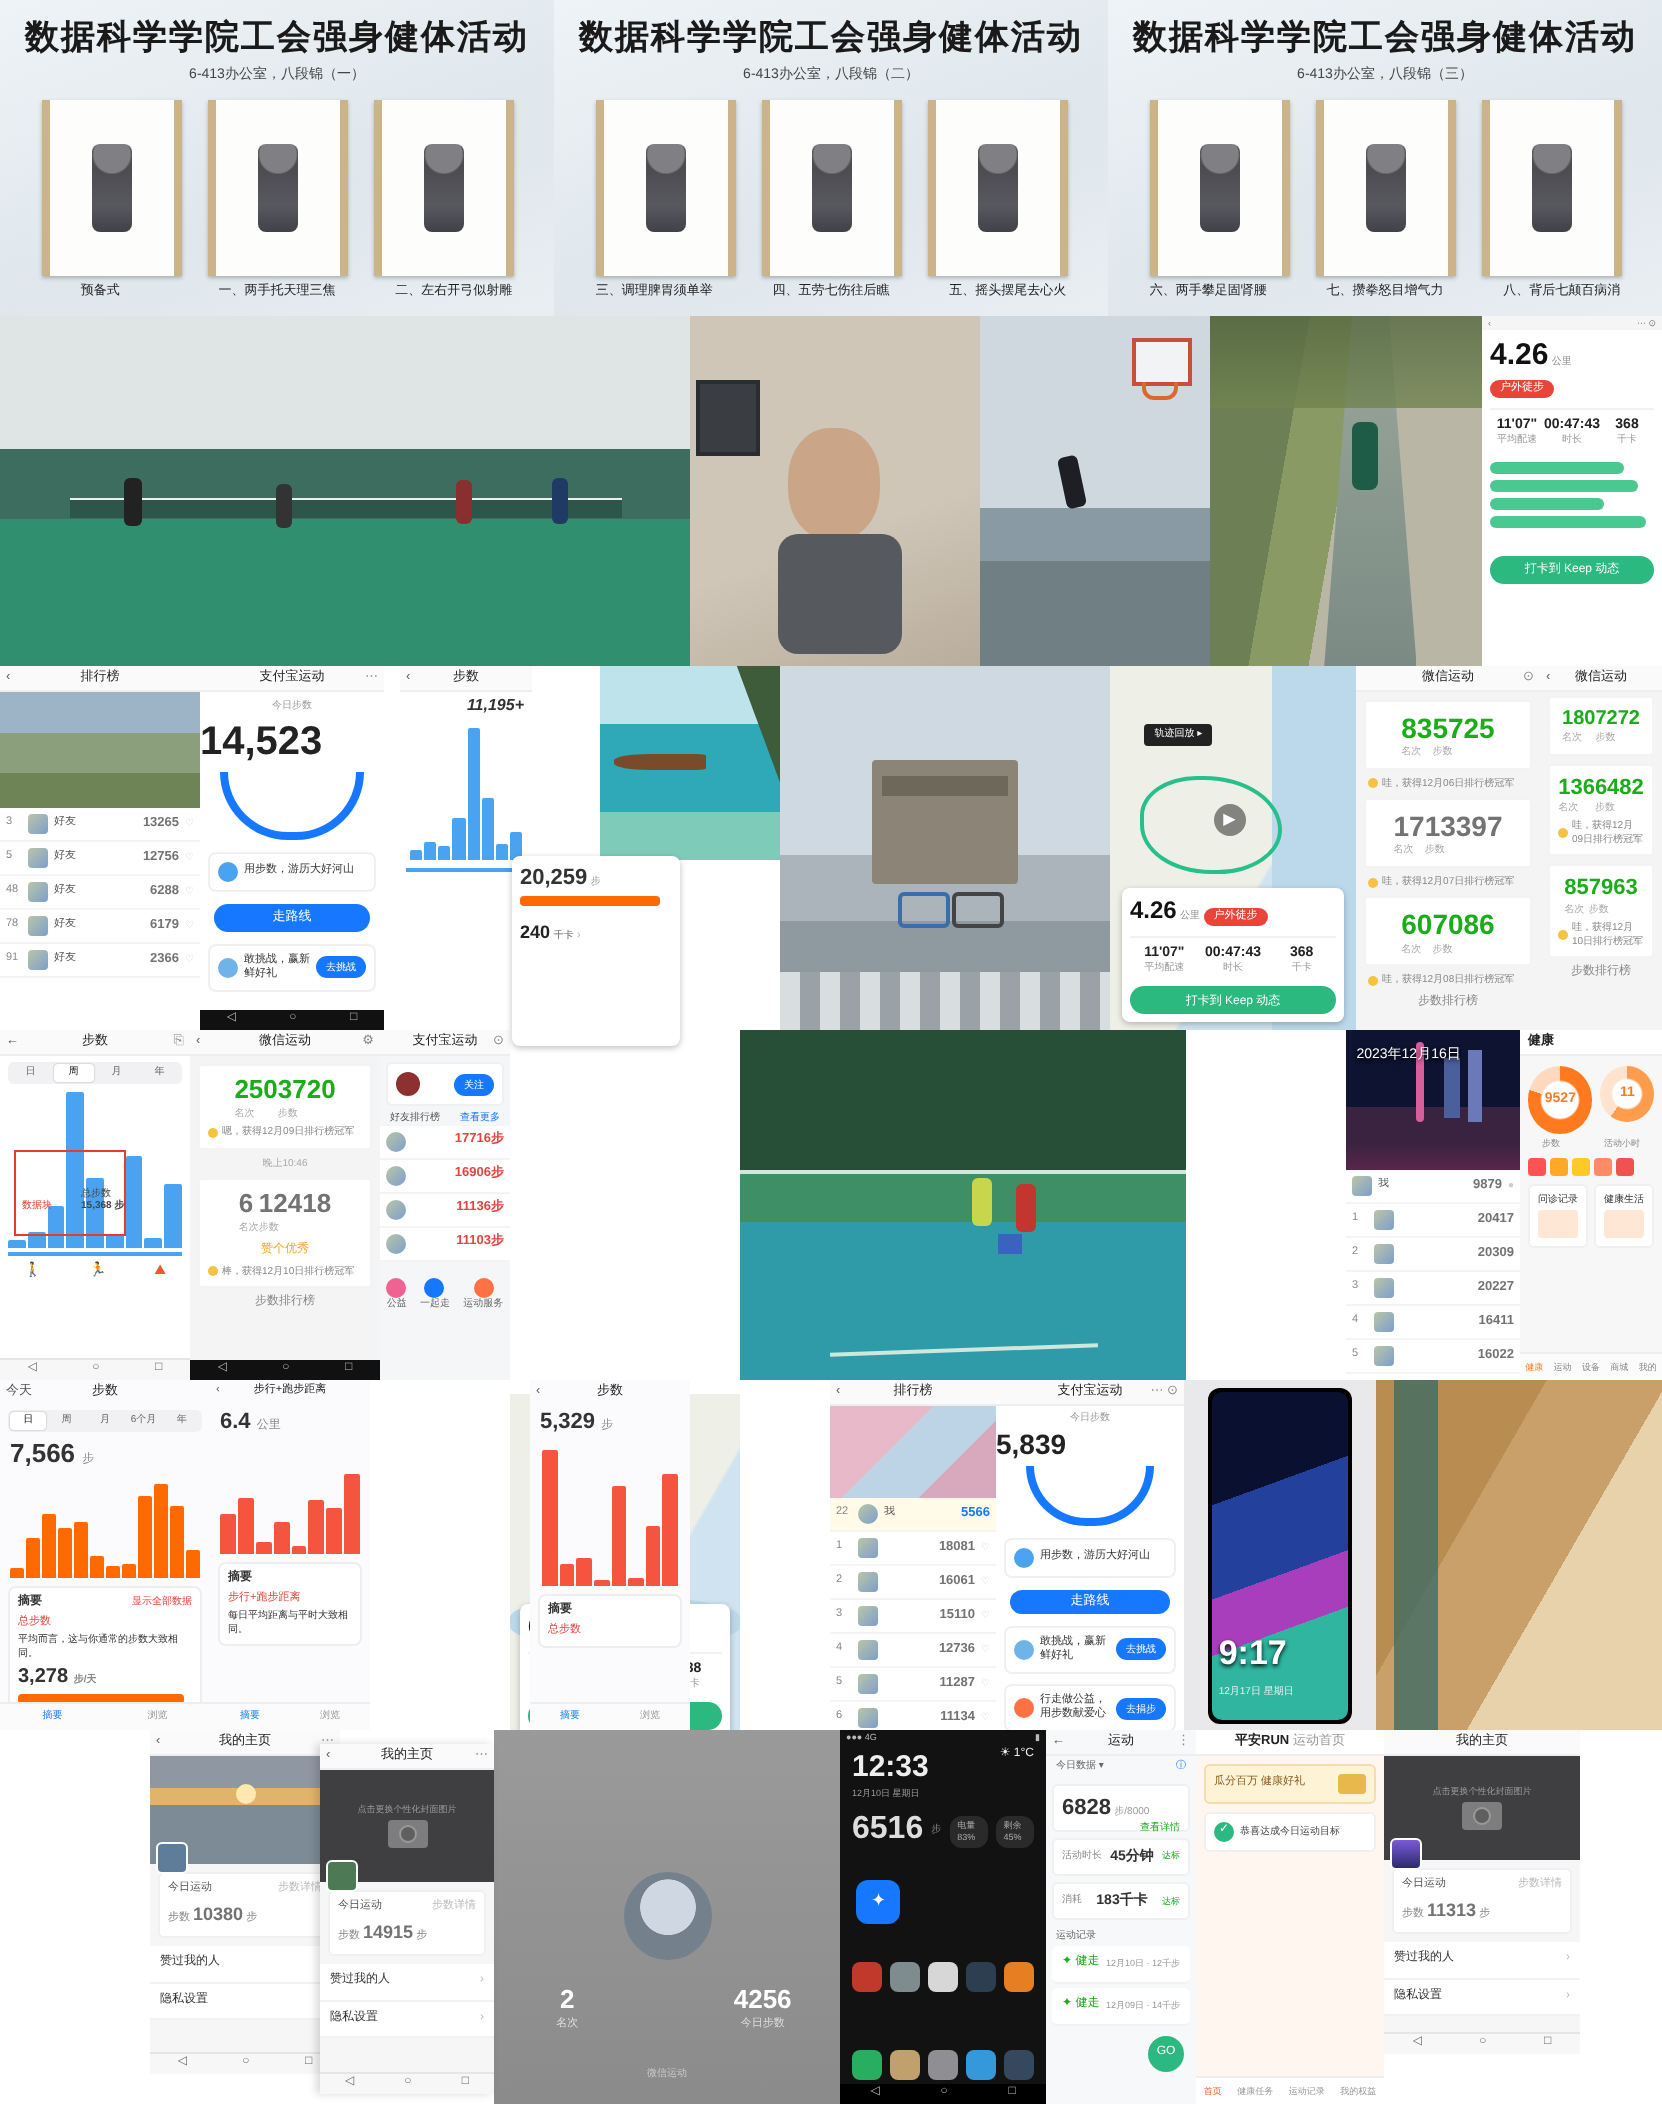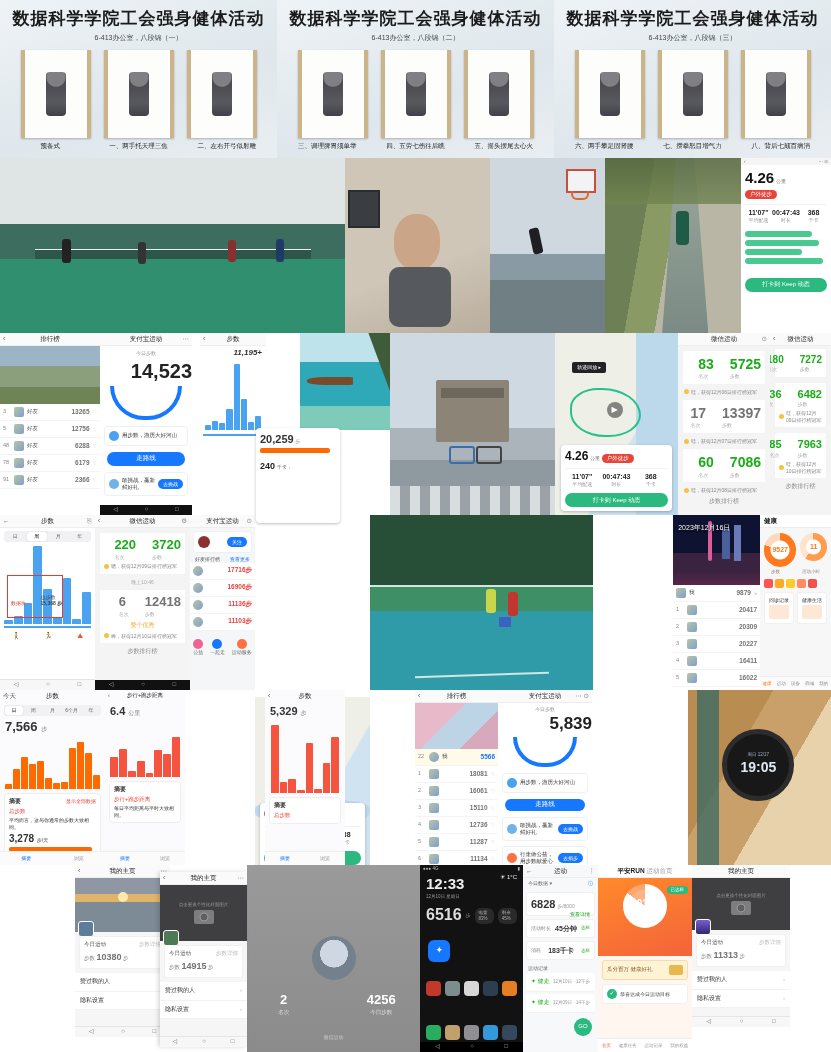--- a/index.html
+++ b/index.html
@@ -25,40 +25,40 @@
   .kcard{background:#fff;border-radius:4px;box-shadow:0 1px 3px rgba(0,0,0,.25);padding:4px;}
   .kdist{font-size:15px;font-weight:bold;color:#111;}
   .kbadge{display:inline-block;background:#e8443a;color:#fff;border-radius:6px;padding:1px 5px;font-size:5.5px;margin:2px 0;}
   .kstats{display:flex;justify-content:space-between;margin-top:3px;border-top:1px solid #f2f2f2;padding-top:3px;}
   .kstats div{text-align:center;flex:1;}
   .kstats b{display:block;font-size:7px;color:#222;}
   .kstats span{font-size:5px;color:#999;}
   .kbtn{margin-top:4px;background:#2bb980;color:#fff;border:none;border-radius:9px;width:100%;height:14px;font-size:6px;}
   
   .wc{background:#fff;margin:4px 4px;padding:4px;border-radius:2px;border:1px solid #f3f3f3;}
-  .wcr{display:flex;justify-content:flex-end;align-items:flex-end;gap:16px;}
+  .wcr{display:flex;justify-content:center;align-items:flex-end;}
   .wcr b{font-size:14px;font-weight:bold;display:block;}
   .wcr span{font-size:5px;color:#aaa;display:block;text-align:left;}
   .cap{font-size:5px;color:#888;margin-top:3px;display:flex;align-items:center;gap:2px;}
   .cap i{width:5px;height:5px;border-radius:50%;background:#f5c242;display:inline-block;flex:none;}
   .wfoot{text-align:center;color:#888;font-size:6px;margin-top:4px;}
   .wbg{background:#f4f4f4;}
   
   .bars{display:flex;align-items:flex-end;gap:1px;}
   .bars i{flex:1;border-radius:1px 1px 0 0;}
   .ob i{background:#ff6a00;} .bb i{background:#4aa3f0;} .rb i{background:#f5543f;}
   
   .rrow{display:flex;align-items:center;gap:3px;padding:3px 3px;border-bottom:1px solid #f4f4f4;}
   .rrow .rk{width:8px;color:#888;font-size:5.5px;}
   .rrow .av{width:10px;height:10px;border-radius:2px;background:linear-gradient(135deg,#b9c6a8,#7e9ecb);flex:none;}
   .rrow .nm{flex:1;color:#555;font-size:5.5px;overflow:hidden;white-space:nowrap;}
   .rrow .st{font-weight:bold;font-size:6.5px;}
   .likes{color:#ccc;font-size:5px;}
   
-  .aval{font-size:20px;font-weight:bold;text-align:right;color:#222;margin-top:6px;}
+  .aval{font-size:20px;font-weight:bold;text-align:left;color:#222;margin-top:6px;}
   .arc{width:64px;height:30px;border:4px solid #1677ff;border-top:none;border-radius:0 0 60px 60px;margin:2px auto 6px;border-top-color:transparent;}
   .apromo{display:flex;align-items:center;gap:3px;margin:5px 4px;padding:4px;background:#fff;border-radius:4px;border:1px solid #f0f0f0;}
   .apromo .ic{width:10px;height:10px;border-radius:50%;flex:none;}
   .apromo .tt{flex:1;font-size:5.5px;color:#333;}
   .abtn{background:#1677ff;color:#fff;border:none;border-radius:8px;font-size:5px;padding:2px 5px;}
   .abigbtn{display:block;margin:6px auto;background:#1677ff;color:#fff;border:none;border-radius:10px;width:85%;height:14px;font-size:6.5px;}
   
   .seg{display:flex;gap:1px;margin:3px 4px;background:#f1f1f3;border-radius:3px;padding:1px;}
   .seg span{flex:1;text-align:center;font-size:5px;color:#666;padding:1px 0;border-radius:2px;}
   .seg .on{background:#fff;box-shadow:0 0 1px rgba(0,0,0,.3);color:#111;}
@@ -486,21 +486,21 @@
 
   <div class="t wbg" style="left:95px;top:515px;width:95px;height:175px">
     <div class="hdr">
         <span class="bk">‹</span>
         <span>微信运动</span>
         <span class="dots">⚙</span>
       </div>
     <div class="wc">
       <div class="wcr">
         <div>
-            <b class="g" style="font-size:13px">220</b>
+            <b class="g" style="font-size:13px">250</b>
             <span>名次</span>
           </div>
         <div style="text-align:right">
             <b class="g" style="font-size:13px">3720</b>
             <span>步数</span>
           </div>
       </div>
       <div class="cap">
           <i></i>
           <span>嗯，获得12月09日排行榜冠军</span>
@@ -855,46 +855,49 @@
         <span class="likes">♡</span>
       </div>
   </div>
 
   <div class="t" style="left:498px;top:690px;width:94px;height:175px">
     <div class="hdr">
         <span>支付宝运动</span>
         <span class="dots">⋯ ⊙</span>
       </div>
     <div style="text-align:center;font-size:5px;color:#999;margin-top:3px">今日步数</div>
-    <div class="aval" style="font-size:17px;margin-top:0">5,839</div>
+    <div class="aval" style="font-size:14px;margin-top:0">5,839</div>
     <div class="arc" style="width:56px;height:26px"></div>
     <div class="apromo">
       <span class="ic" style="background:#4aa3f0"></span>
       <span class="tt">用步数，游历大好河山</span>
     </div>
     <button class="abigbtn" style="height:12px">走路线</button>
     <div class="apromo">
       <span class="ic" style="background:#6fb3e8"></span>
       <span class="tt">敢挑战，赢新鲜好礼</span>
       <button class="abtn">去挑战</button>
     </div>
     <div class="apromo">
       <span class="ic" style="background:#ff7043"></span>
       <span class="tt">行走做公益，用步数献爱心</span>
       <button class="abtn">去捐步</button>
     </div>
   </div>
 
+  <div class="t" style="left:592px;top:690px;width:96px;height:175px;background:#e9e9ec">
+    <div style="position:absolute;left:12%;top:2%;width:76%;height:96%;background:#000;border-radius:6px;overflow:hidden">
+      <div style="position:absolute;inset:2px;background:linear-gradient(160deg,#0a1030 0 30%,#22409c 30% 55%,#a93ebc 55% 70%,#2fb5a0 70% 100%);border-radius:5px"></div>
+      <div style="position:absolute;left:8%;bottom:14%;color:#fff;font-size:17px;font-weight:bold;text-shadow:0 1px 2px #000">9:17</div>
+      <div style="position:absolute;left:8%;bottom:7%;color:#eee;font-size:5px">12月17日 星期日</div>
+    </div>
+  </div>
 
   <div class="t" style="left:688px;top:690px;width:143px;height:175px">
     <div class="ph" style="background:linear-gradient(120deg,#b98c52 0 35%,#caa06a 35% 60%,#e8d2ac 60% 100%)"></div>
-    <div style="position:absolute;left:24%;top:22%;width:62px;height:62px;border-radius:50%;background:#181818;border:5px solid #2c2c2c;display:flex;flex-direction:column;align-items:center;justify-content:center">
-      <span style="color:#9fb4c9;font-size:4.5px">周日 12/17</span>
-      <b style="color:#dfe9f2;font-size:14px">19:05</b>
-    </div>
     <div style="position:absolute;left:6%;top:0;width:16%;height:100%;background:#3f6b63;opacity:.8"></div>
   </div>
 
   <div class="t" style="left:75px;top:865px;width:95px;height:172px;background:#f6f6f6">
     <div class="hdr">
         <span class="bk">‹</span>
         <span>我的主页</span>
         <span class="dots">⋯</span>
       </div>
     <div style="height:54px;background:linear-gradient(#8f97a3 0 30%,#e0b46a 30% 45%,#7d8b96 45% 100%);position:relative">
@@ -1046,27 +1049,20 @@
     </div>
     <div class="prow" style="margin:2px 3px;border-radius:3px">
       <span style="color:#1aad19">✦ <span>健走</span></span>
       <span style="font-size:4.5px;color:#999">12月09日 · 14千步</span>
     </div>
     <div style="position:absolute;right:6px;bottom:16px;width:18px;height:18px;border-radius:50%;background:#2bb980;color:#fff;display:flex;align-items:center;justify-content:center;font-size:6px">GO</div>
   </div>
 
   <div class="t" style="left:598px;top:865px;width:94px;height:187px;background:#fff7ef">
     <div class="hdr" style="background:#fff"><b>平安RUN</b>&nbsp;<span style="color:#999">运动首页</span></div>
-    <div style="background:linear-gradient(160deg,#ff8a2a,#f4633a);margin:0;padding:6px;position:relative;height:66px">
-      <div class="ring" style="width:44px;height:44px;margin:0 auto;background:radial-gradient(circle,rgba(255,255,255,.15) 16px,transparent 17px),conic-gradient(#fff 0 85%,rgba(255,255,255,.3) 85% 100%)">
-        <b style="font-size:10px">10154</b>
-        <span style="font-size:4px;font-weight:normal">今日步数</span>
-      </div>
-      <span style="position:absolute;right:4px;top:8px;background:#2bb980;color:#fff;font-size:4.5px;border-radius:6px;padding:1px 4px">已达标</span>
-    </div>
     <div class="pcard" style="margin:4px;background:#fff3d6;border-color:#f3ddae;display:flex;justify-content:space-between;align-items:center">
       <span style="font-size:5.5px;color:#8a5a1e">瓜分百万 健康好礼</span>
       <span style="width:14px;height:10px;background:#e8b84d;border-radius:2px"></span>
     </div>
     <div class="pcard" style="margin:4px;display:flex;align-items:center;gap:3px">
       <span style="width:10px;height:10px;border-radius:50%;background:#2bb980;color:#fff;display:inline-flex;align-items:center;justify-content:center;font-size:6px">✓</span>
       <span style="font-size:5px;color:#444">恭喜达成今日运动目标</span>
     </div>
     <div class="tabbar" style="font-size:4.5px;background:#fff">
       <span style="color:#f4633a">首页</span>

